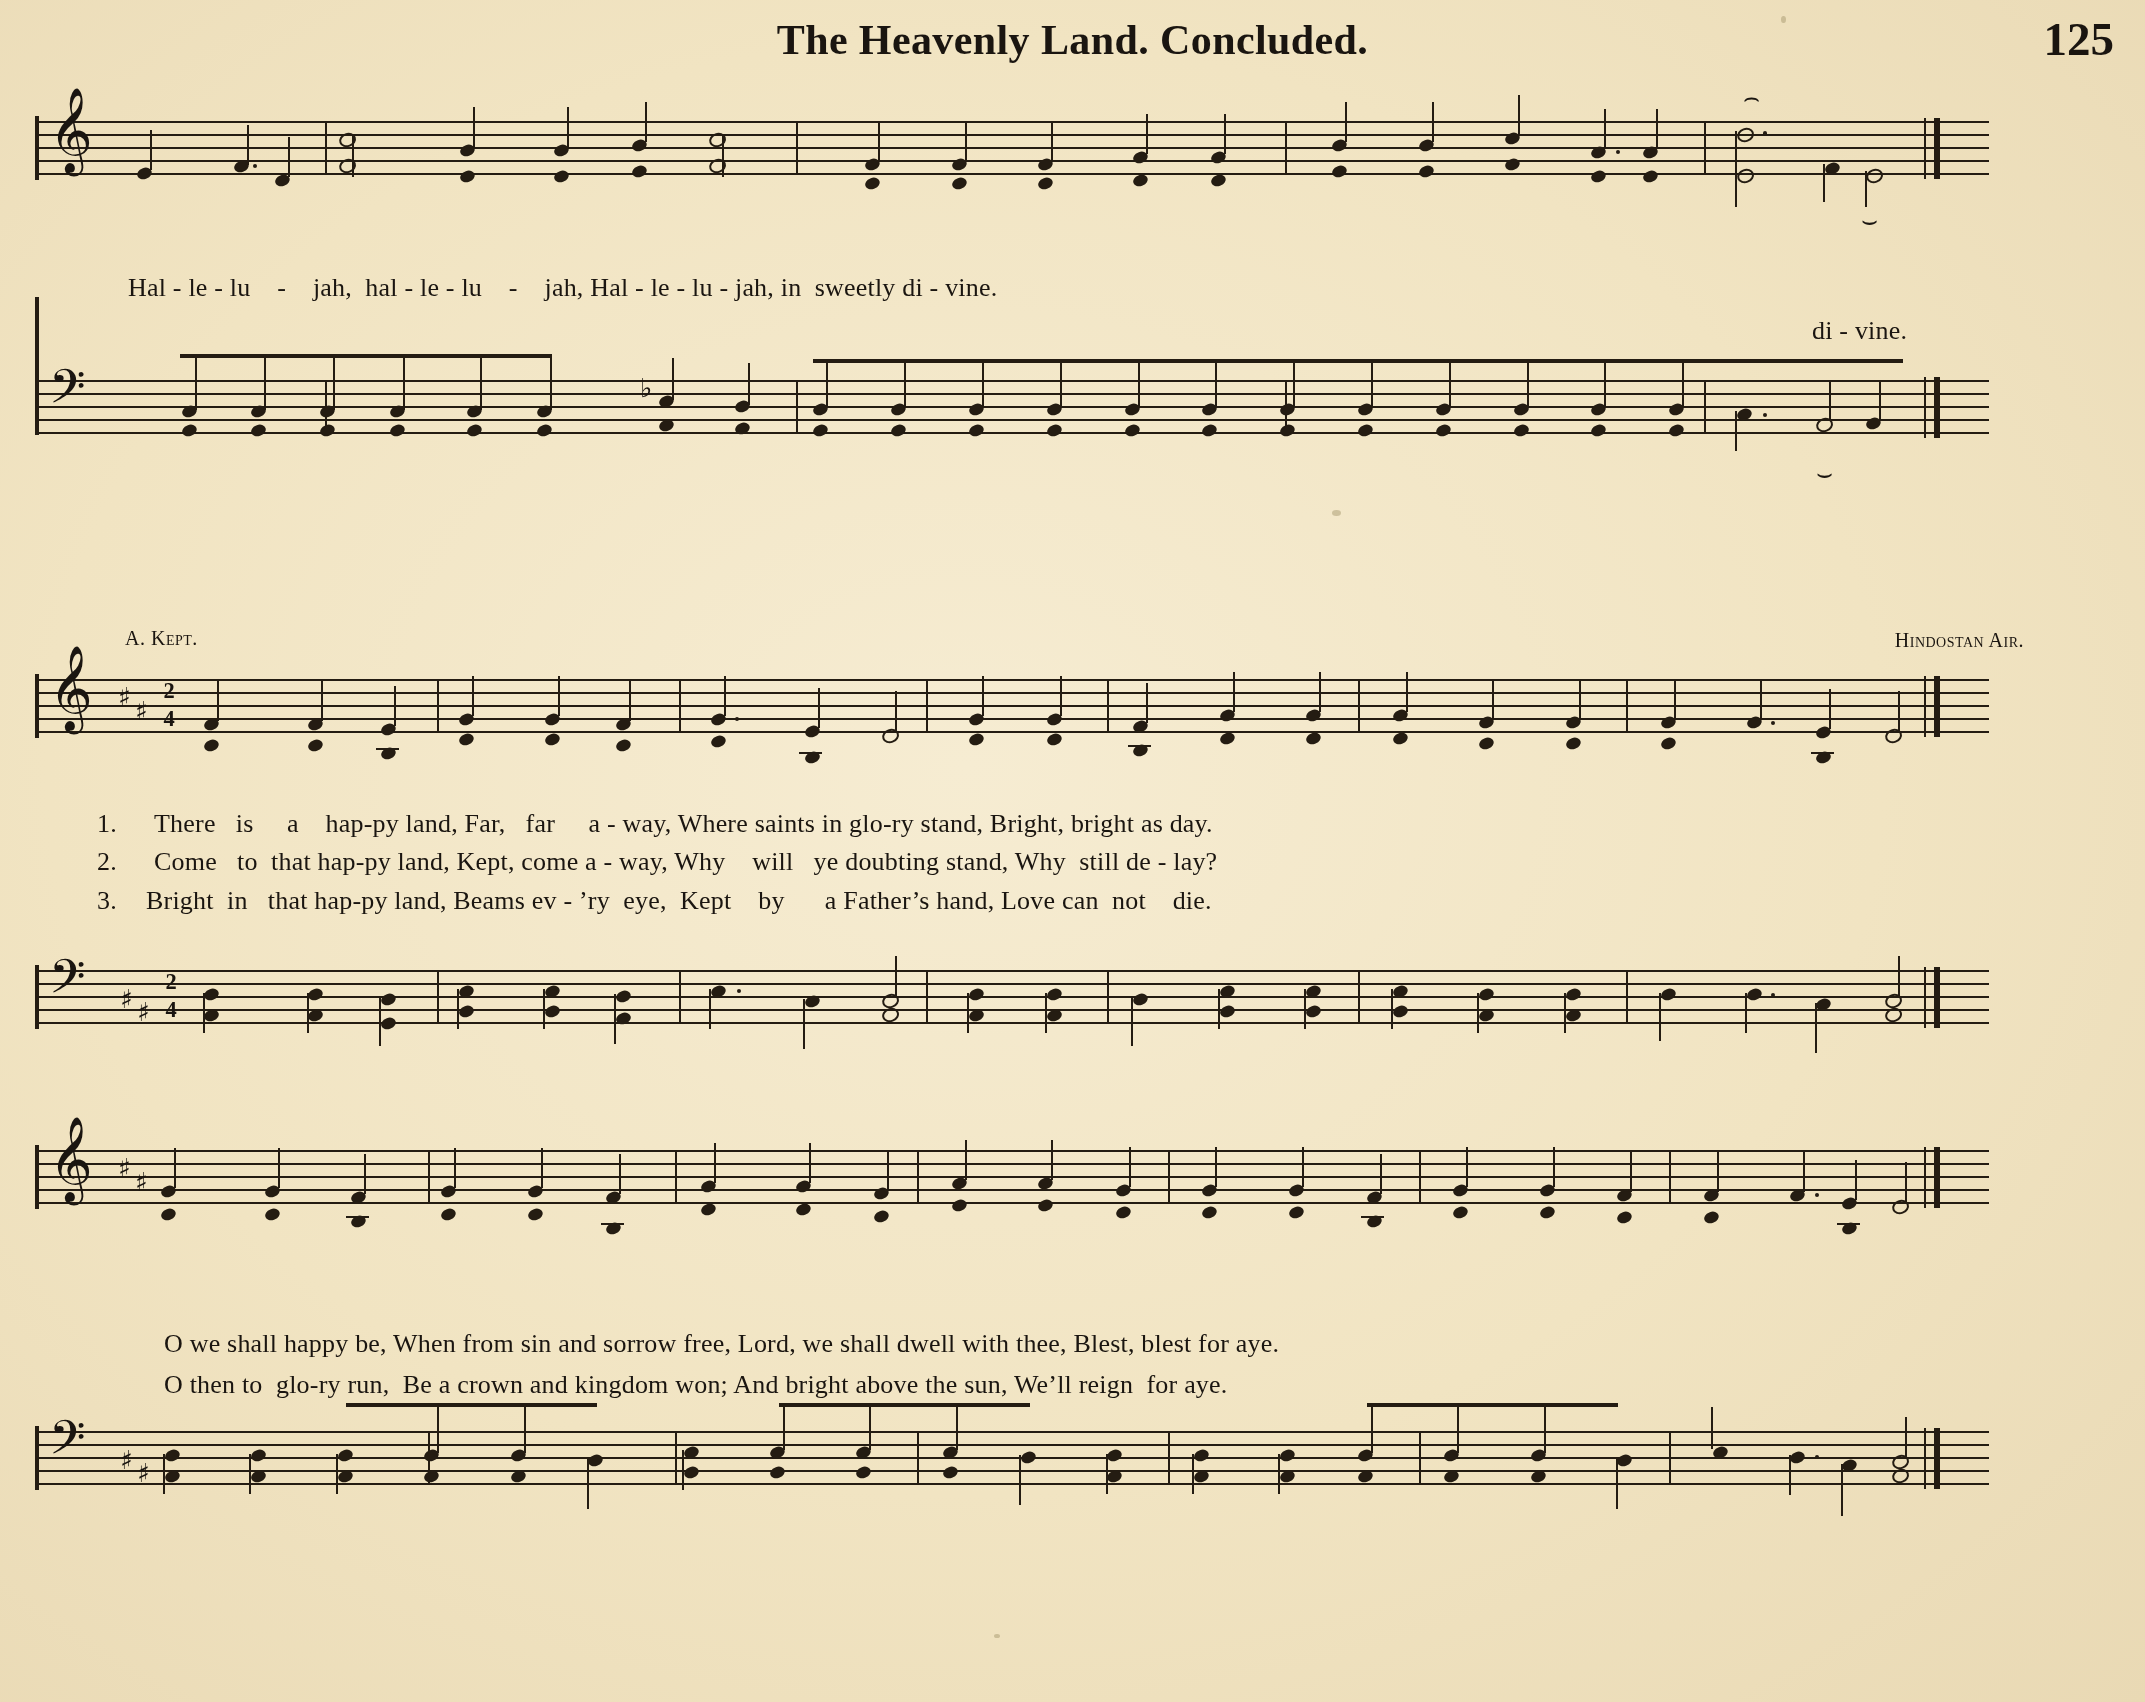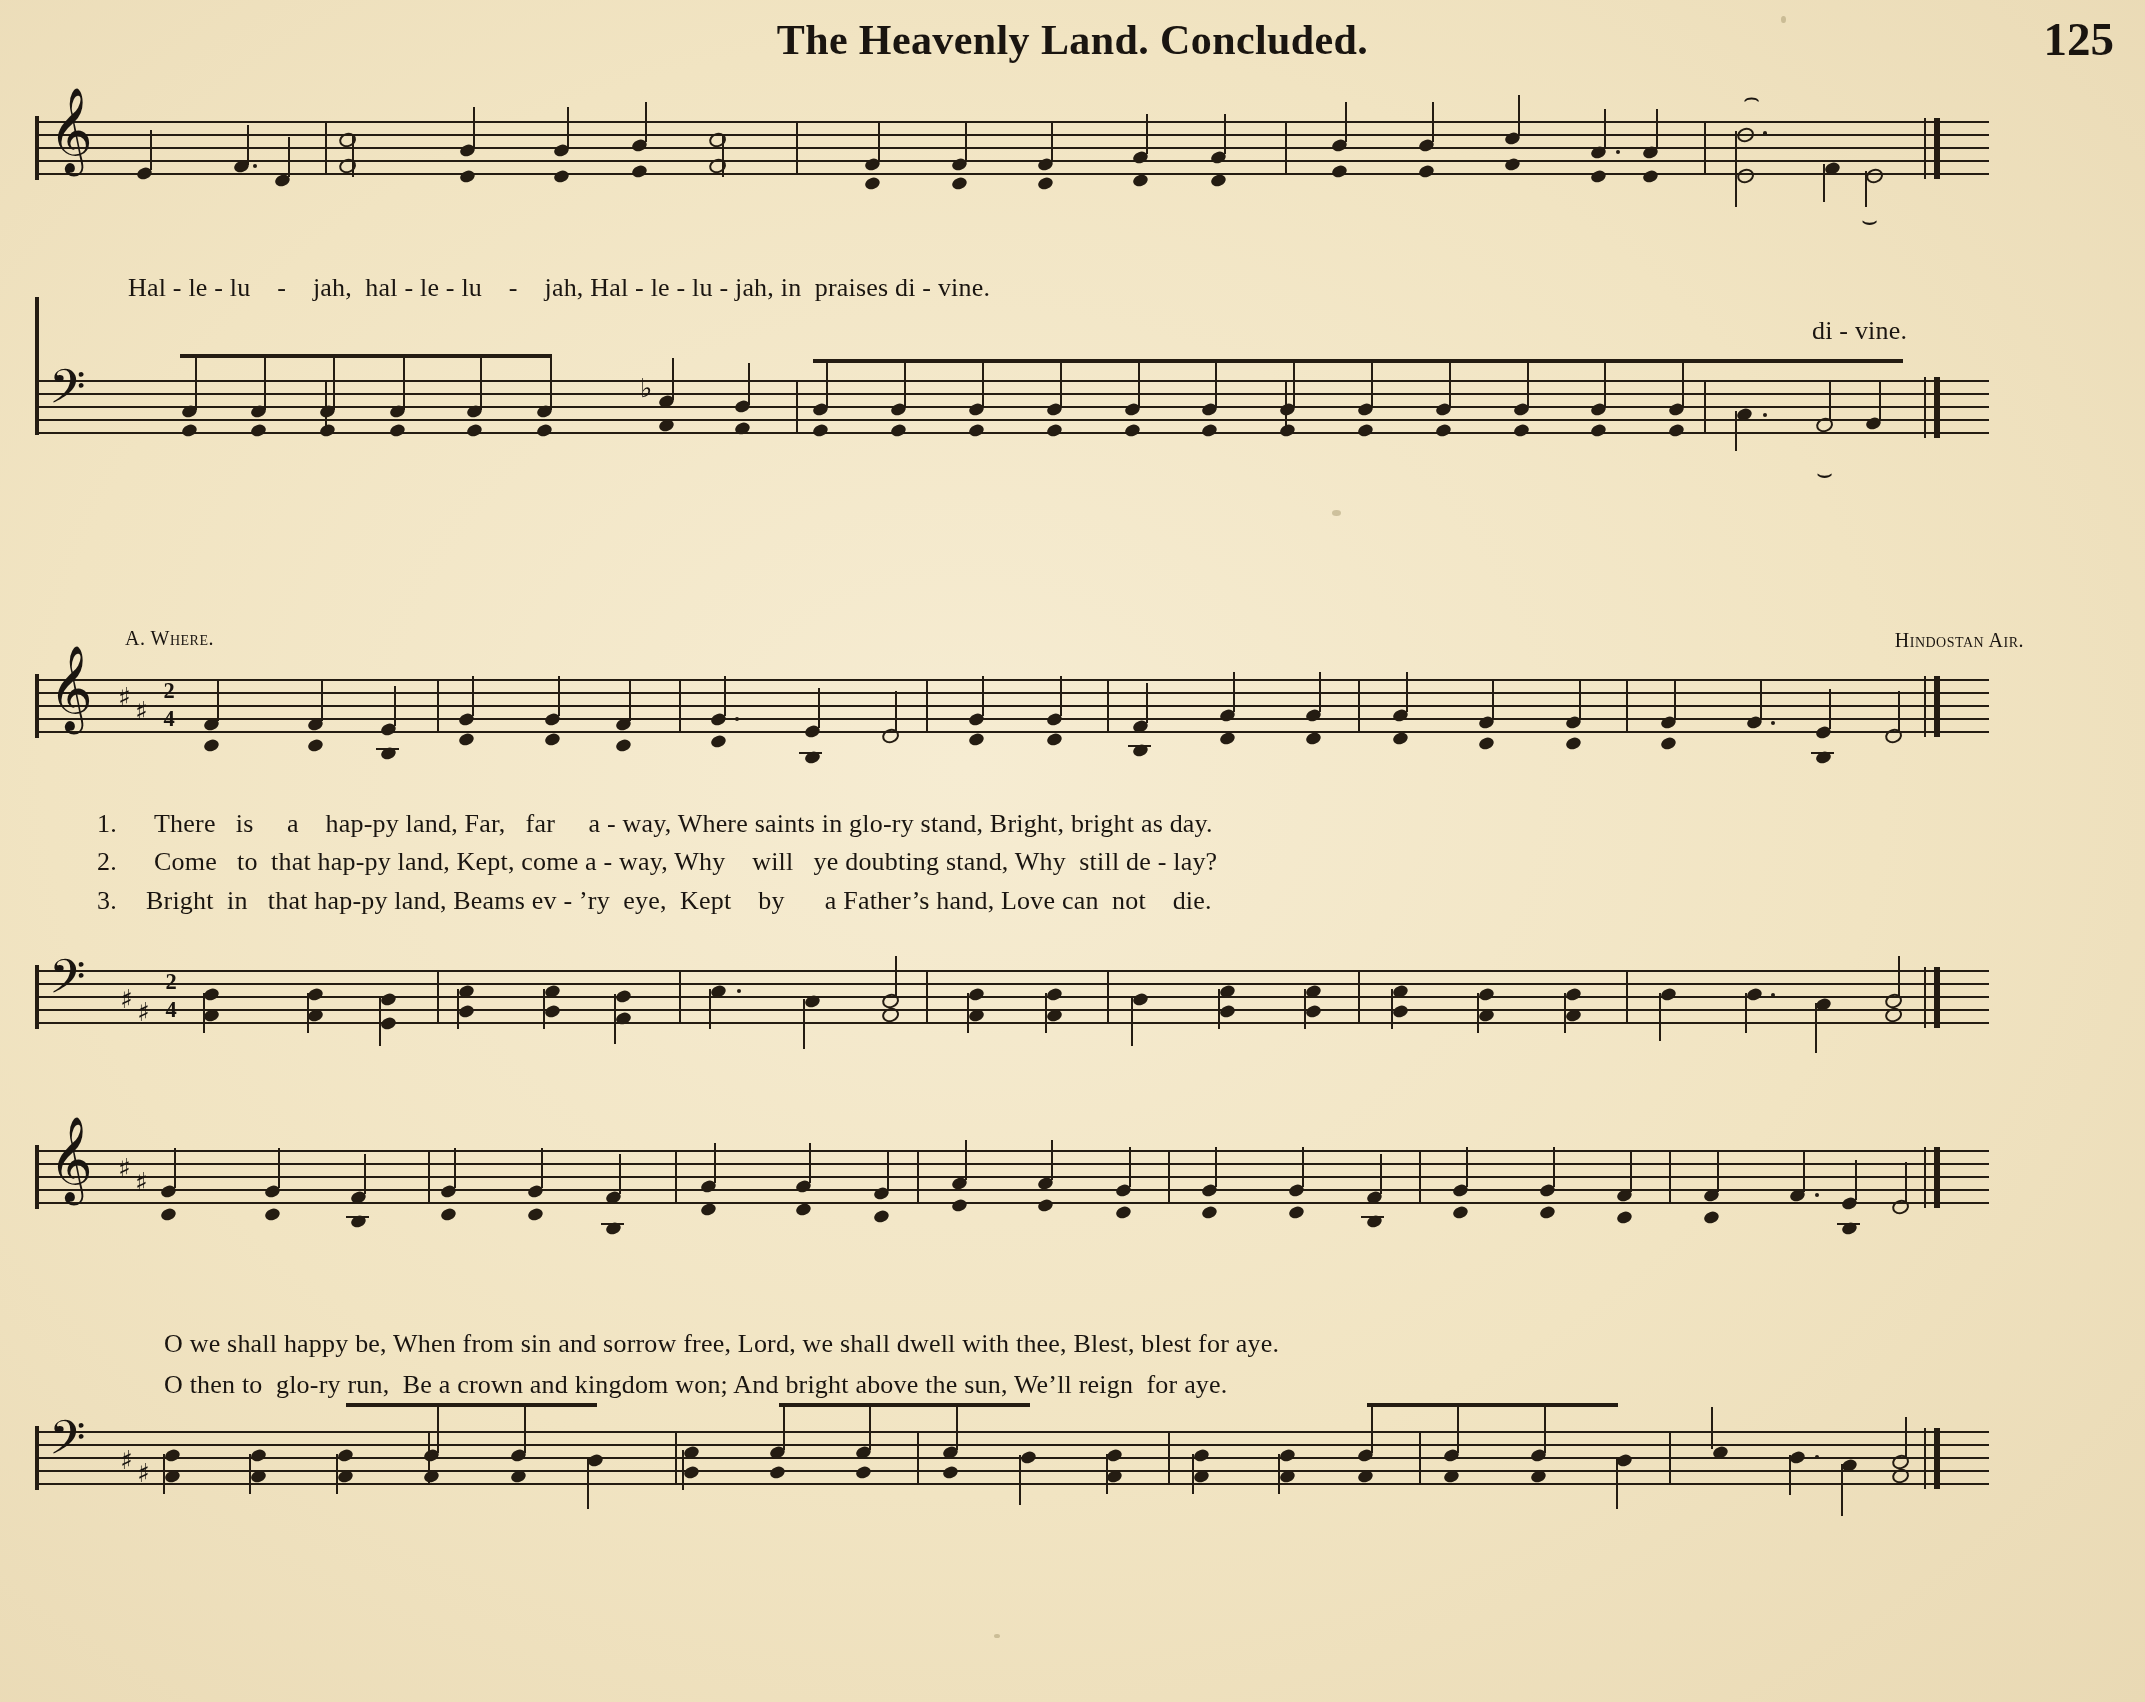--- a/index.html
+++ b/index.html
@@ -257,21 +257,21 @@
     <div class="dot" style="left:1728px; top:10.4px;"></div>
     <div class="nh open" style="left:1702px; top:48px;"></div>
       <div class="stem" style="left:1700px; top:48px; height:38px;"></div>
     <div class="nh" style="left:1790px; top:42px;"></div>
       <div class="stem" style="left:1788px; top:43px; height:38px;"></div>
     <div class="nh open" style="left:1831px; top:48px;"></div>
       <div class="stem" style="left:1830px; top:50px; height:36px;"></div>
     <div class="fermata" style="left:1826px; top:92px;">⌣</div>
   </div>
 
-  <div class="lyric-line" style="left:128px; top:273px;">Hal - le - lu    -    jah,  hal - le - lu    -    jah, Hal - le - lu - jah, in  praises di - vine.</div>
+  <div class="lyric-line" style="left:128px; top:273px;">Hal - le - lu    -    jah,  hal - le - lu    -    jah, Hal - le - lu - jah, in  sweetly di - vine.</div>
   <div class="lyric-line" style="left:1812px; top:316px;">di - vine.</div>
 
   <div class="system" style="left:35px; top:380px; width:1954px; height:69px;">
     <div class="staff">
       <div class="ln"></div>
         <div class="ln"></div>
         <div class="ln"></div>
         <div class="ln"></div>
         <div class="ln"></div>
     </div>
@@ -351,21 +351,21 @@
     <div class="nh" style="left:1702px; top:29px;"></div>
       <div class="stem" style="left:1700px; top:31px; height:40px;"></div>
     <div class="dot" style="left:1728px; top:33px;"></div>
     <div class="nh open" style="left:1781px; top:38px;"></div>
       <div class="stem" style="left:1794px; top:0px; height:40px;"></div>
     <div class="nh" style="left:1831px; top:38px;"></div>
       <div class="stem" style="left:1844px; top:0px; height:40px;"></div>
     <div class="fermata" style="left:1781px; top:86px;">⌣</div>
   </div>
 
-  <div class="credit-left">A. Where.</div>
+  <div class="credit-left">A. Kept.</div>
   <div class="credit-right">Hindostan Air.</div>
 
   <div class="system" style="left:35px; top:679px; width:1954px; height:69px;">
     <div class="staff">
       <div class="ln"></div>
         <div class="ln"></div>
         <div class="ln"></div>
         <div class="ln"></div>
         <div class="ln"></div>
     </div>

